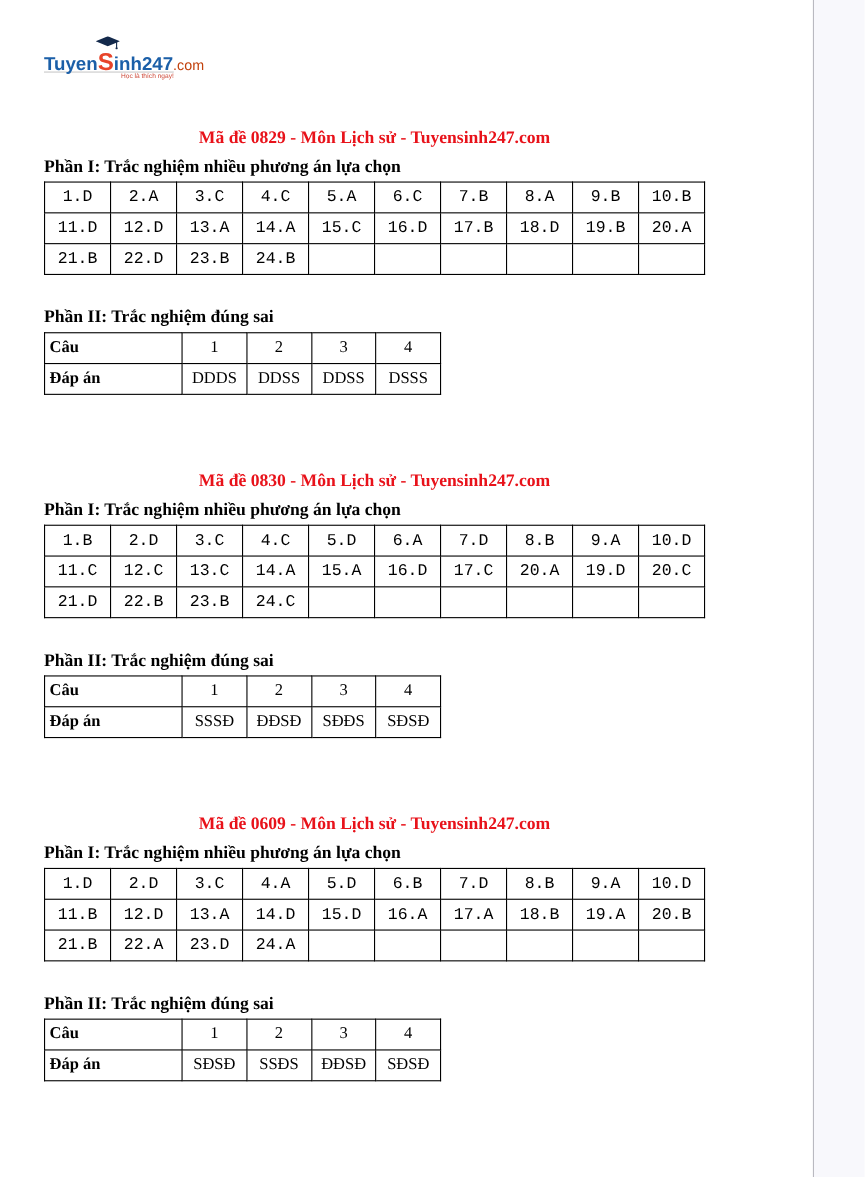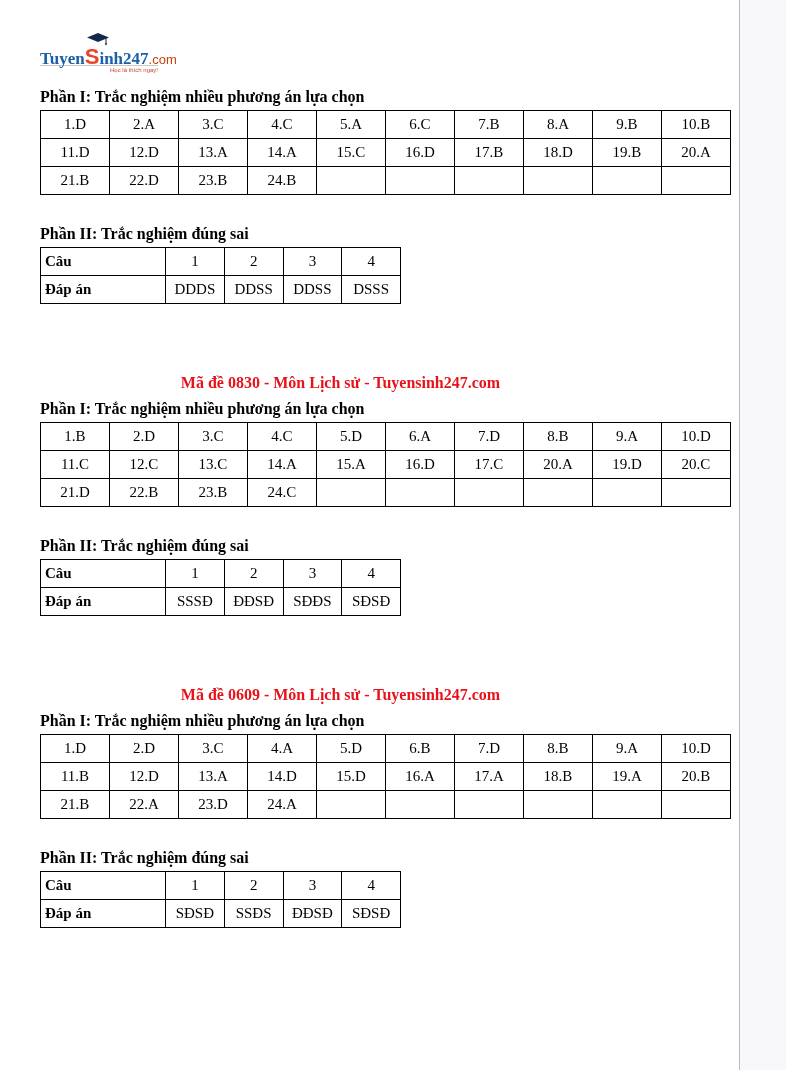--- a/index.html
+++ b/index.html
@@ -19,21 +19,21 @@
     box-sizing: border-box;
   }
   
   .logo {
     position: relative;
     margin: 36px 0 0 40px;
     width: 130px; height: 44px;
     font-family: "Liberation Sans", sans-serif;
   }
   .logo-row { white-space: nowrap; position: relative; top: 8px; }
-  .l-tuyen, .l-inh { font-weight: bold; font-size: 17px; color: #1b5fa8; font-family: Liberation Serif, serif; }
+  .l-tuyen, .l-inh { font-weight: bold; font-size: 17px; color: #1b5fa8; }
   .l-s { font-weight: bold; font-size: 22px; color: #e8442a; position: relative; }
   .l-com { font-size: 13px; color: #c2410c; }
   .cap-icon {
     position: absolute; left: 47px; top: -3px;
     width: 22px; height: 12px;
   }
   .logo-tagline {
     margin-top: 3px;
     border-top: 1px solid #c9c9c9;
     text-align: right;
@@ -54,21 +54,21 @@
   .sec-gap .section-title { margin-top: 70px; }
   .part-label {
     margin-top: 8px;
     font-weight: bold;
     font-size: 16px;
     line-height: 17px;
   }
   .part-label.p2 { margin-top: 30px; }
   table { border-collapse: collapse; margin-top: 5px; }
   td { border: 1px solid #000; height: 27px; text-align: center; font-size: 15px; padding: 0; }
-  .t1 { width: 691px; table-layout: fixed; }
+  .t1 { width: 601px; table-layout: fixed; font-family: Liberation Mono, monospace; }
   .t2 { width: 361px; table-layout: fixed; padding-left: 48px; }
   .t2 td.hcell {
     width: 120px;
     text-align: left;
     font-weight: bold;
     padding-left: 4px;
   }
 </style>
 </head>
 <body>
@@ -79,20 +79,21 @@
     <svg class="cap-icon" viewBox="0 0 22 12">
       <polygon points="11,0 22,4.5 11,9 0,4.5" fill="#13294b"></polygon>
       <rect x="18.5" y="4.5" width="1" height="6" fill="#13294b"></rect>
       <circle cx="19" cy="11" r="1" fill="#13294b"></circle>
     </svg>
     <div class="logo-row"><span class="l-tuyen">Tuyen</span><span class="l-s">S</span><span class="l-inh">inh247</span><span class="l-com">.com</span></div>
     <div class="logo-tagline">Học là thích ngay!</div>
   </div>
 
   <div class="section">
+    <div class="section-title" style="color: rgb(232, 18, 26);">Mã đề 0829 - Môn Lịch sử - Tuyensinh247.com</div>
     <div class="part-label">Phần I: Trắc nghiệm nhiều phương án lựa chọn</div>
     <table class="t1">
         <tbody>
           <tr>
             <td>1.D</td>
             <td>2.A</td>
             <td>3.C</td>
             <td>4.C</td>
             <td>5.A</td>
             <td>6.C</td>

